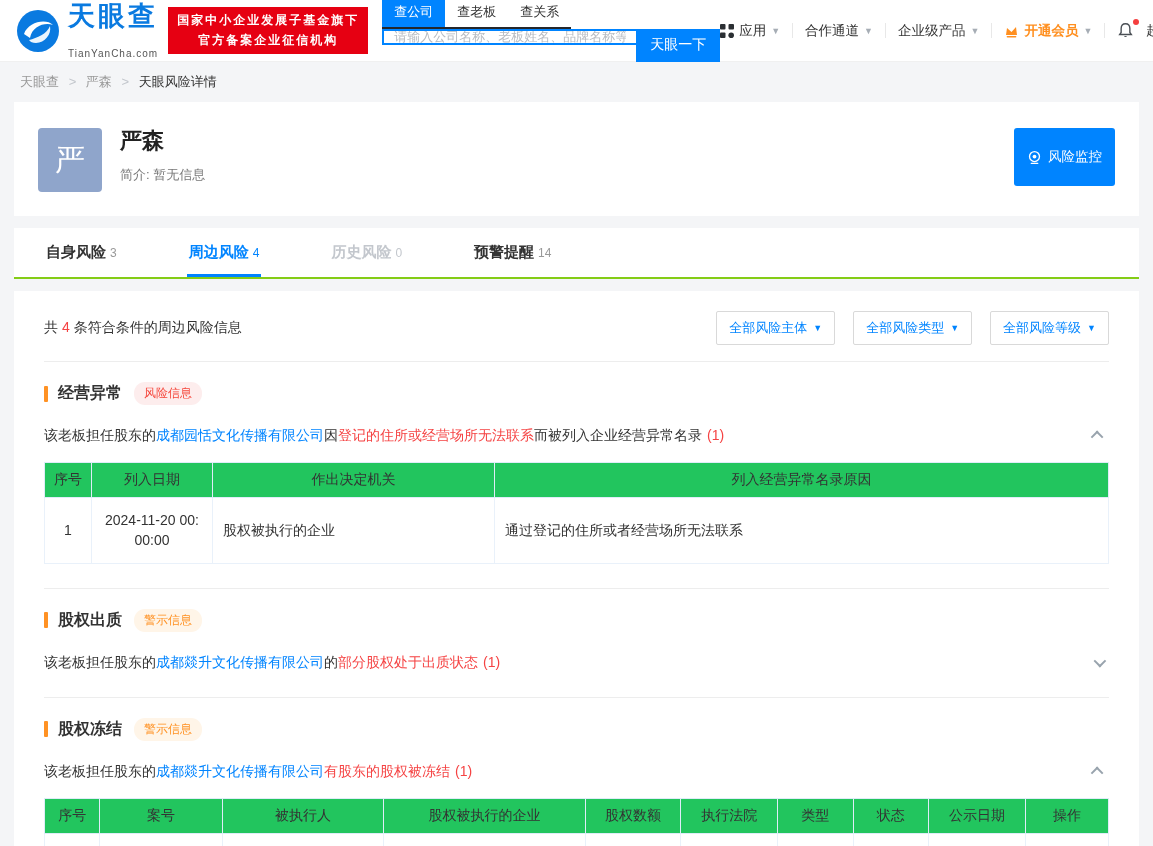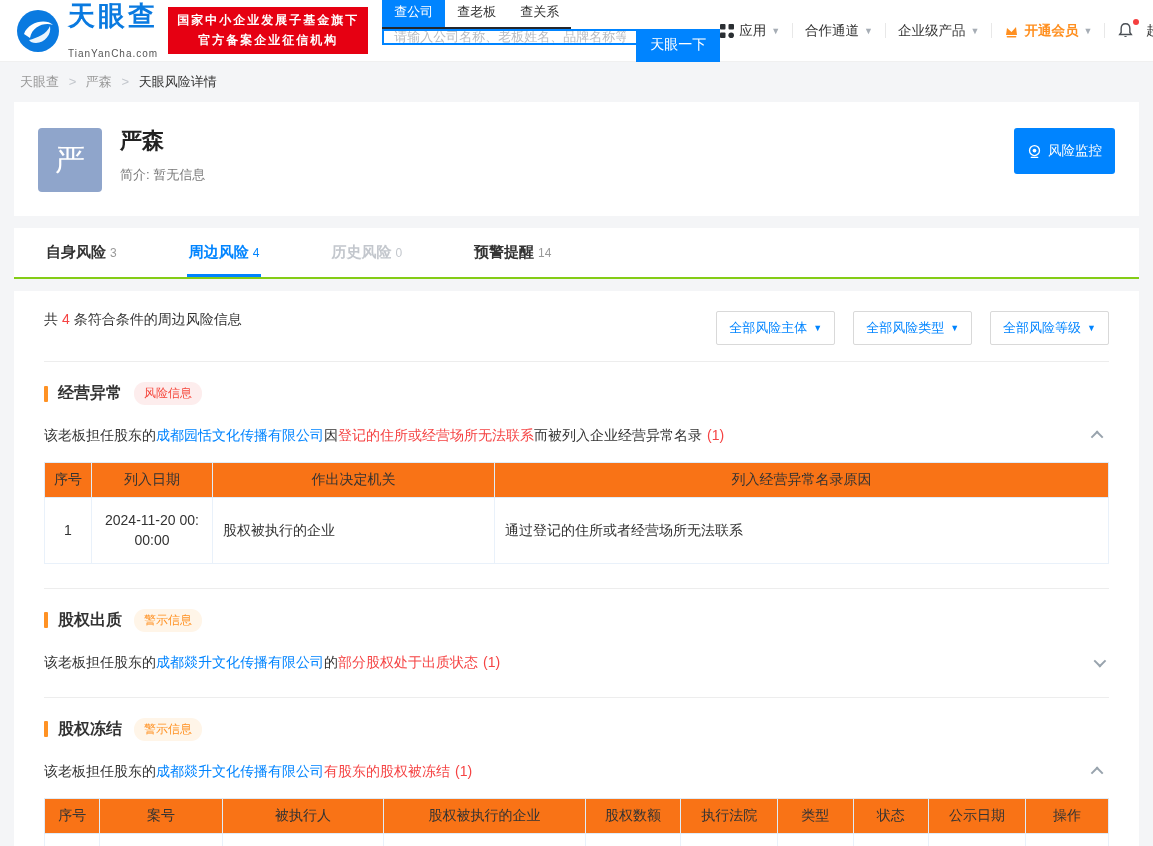--- a/index.html
+++ b/index.html
@@ -37,34 +37,34 @@
 
   
   .card { background:#fff; margin:0 14px; }
 
   
   .profile { display:flex; align-items:flex-start; padding:26px 24px 24px; }
   .avatar { width:64px; height:64px; background:#8fa5cb; border-radius:4px; color:#fff; font-size:30px; display:flex; align-items:center; justify-content:center; flex:none; }
   .p-info { margin-left:18px; }
   .p-name { font-size:22px; font-weight:bold; color:#222; line-height:1.2; }
   .p-intro { font-size:13px; color:#777; margin-top:12px; }
-  .monitor-btn { margin-left:auto; display:flex; align-items:center; gap:6px; background:#0084ff; color:#fff; border:none; font-size:13.5px; padding:14px 13px; border-radius:3px; cursor:pointer; }
+  .monitor-btn { margin-left:auto; display:flex; align-items:center; gap:6px; background:#0084ff; color:#fff; border:none; font-size:13.5px; padding:20px 13px; border-radius:3px; cursor:pointer; }
 
   
   .rtabs { margin-top:12px; display:flex; gap:68px; padding:0 30px; border-bottom:2px solid #84cc16; }
   .rtab { font-size:15px; font-weight:bold; color:#333; padding:15px 2px 12px; border-bottom:3px solid transparent; cursor:pointer; }
   .rtab .cnt { font-size:12px; font-weight:normal; color:#999; margin-left:4px; }
   .rtab.active { color:#0084ff; border-bottom-color:#0084ff; }
   .rtab.active .cnt { color:#0084ff; }
   .rtab.muted { color:#c3c7cd; }
   .rtab.muted .cnt { color:#c3c7cd; }
 
   
   .main { margin-top:12px; padding:0 30px; min-height:551px; }
-  .summary-row { display:flex; align-items:flex-start; padding:20px 0 16px; border-bottom:1px solid #ededed; }
+  .summary-row { display:flex; align-items:center; padding:20px 0 16px; border-bottom:1px solid #ededed; }
   .summary-txt { font-size:14px; color:#333; }
   .summary-txt .num { color:#f54343; margin:0 4px; }
   .filters { margin-left:auto; display:flex; gap:18px; }
   .filter-btn { border:1px solid #d9d9d9; background:#fff; color:#0084ff; font-size:13px; padding:7px 12px; border-radius:2px; cursor:pointer; display:flex; align-items:center; gap:6px; }
   .filter-btn .caret { color:#0084ff; font-size:9px; }
 
   .section { padding:20px 0 24px; border-bottom:1px solid #ededed; }
   .section:last-of-type { border-bottom:none; }
   .sec-head { display:flex; align-items:center; }
   .sec-bar { width:4px; height:16px; background:#ff9224; margin-right:10px; border-radius:1px; }
@@ -74,21 +74,21 @@
   .badge.warn { color:#ff9224; background:#fff5e8; }
   .sentence { margin-top:20px; display:flex; align-items:center; font-size:14px; line-height:1.5; }
   .lnk { color:#0084ff; }
   .red { color:#f54343; }
   .cnt-red { color:#f54343; margin-left:5px; }
   .chev { display:inline-block; width:9px; height:9px; border-left:2px solid #98a3ad; border-top:2px solid #98a3ad; margin-left:auto; margin-right:6px; flex:none; cursor:pointer; }
   .chev.up { transform:rotate(45deg) translateY(2px); }
   .chev.down { transform:rotate(225deg) translateY(2px); }
 
   table { width:100%; border-collapse:collapse; margin-top:16px; table-layout:fixed; }
-  th { background:#f97316; border:1px solid #dfecf8; font-weight:normal; color:#333; font-size:14px; padding:8px 6px; text-align:center; }
+  th { background:#22c55e; border:1px solid #dfecf8; font-weight:normal; color:#333; font-size:14px; padding:8px 6px; text-align:center; }
   td { border:1px solid #e9f1fa; font-size:14px; color:#333; padding:12px 10px; text-align:center; vertical-align:middle; line-height:1.45; }
   td.left { text-align:left; }
   td.brk { word-break:break-all; }
 
   svg { display:block; }
 </style>
 </head>
 <body>
 
 <div class="topbar">

